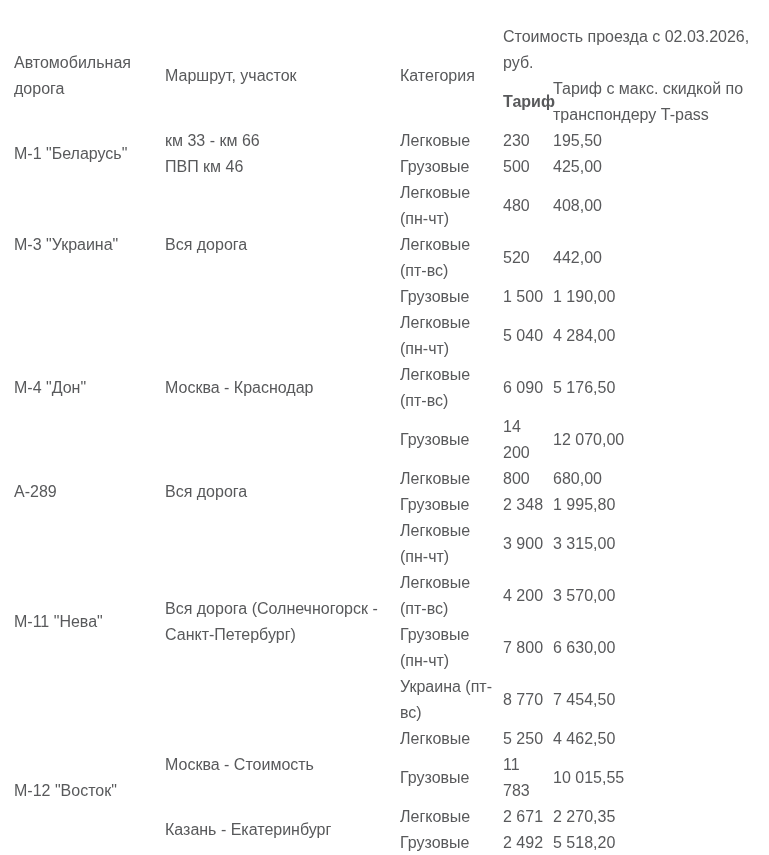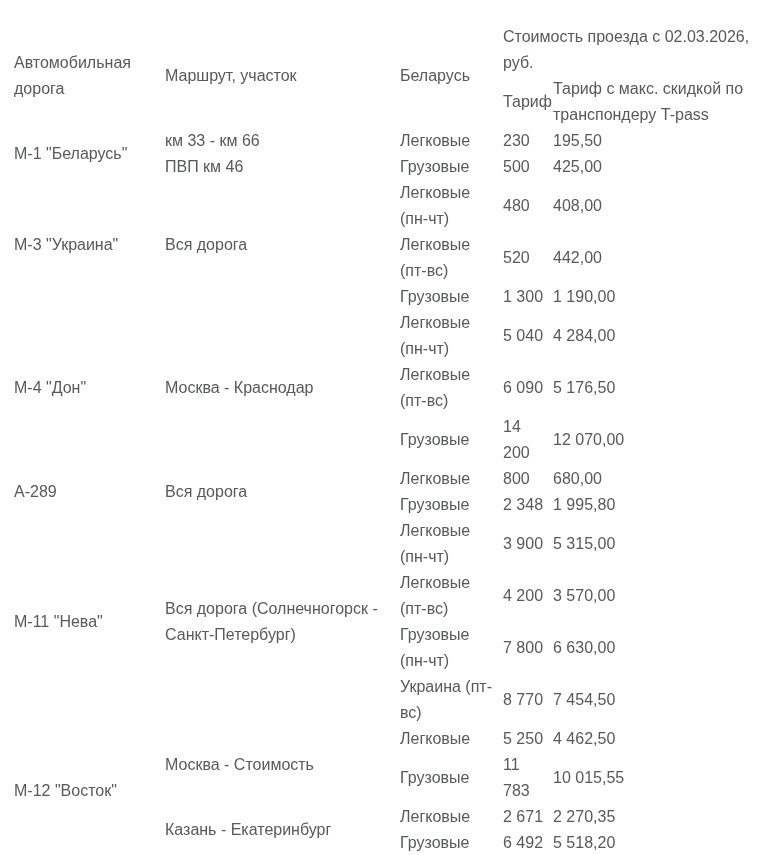--- a/index.html
+++ b/index.html
@@ -24,42 +24,42 @@
   col.c-tariff { width: 50px; }
   col.c-discount { width: 216px; }
   th, td {
     font-weight: 400;
     text-align: left;
     vertical-align: middle;
     padding: 0;
     border: none;
   }
   th { padding-right: 8px; }
-  th.h-tariff { white-space: nowrap; padding-right: 5px; }
+  th.h-tariff { white-space: nowrap; padding-right: 5px; font-weight: bold; }
   td.route { white-space: pre-line; padding-right: 10px; }
   td.category { padding-right: 6px; }
   td.tariff { padding-right: 5px; margin-left: 42px; }
   td.discount { padding-right: 24px; }
 </style>
 </head>
 <body>
 
 <table class="toll">
   <colgroup>
     <col class="c-road">
     <col class="c-route">
     <col class="c-category">
     <col class="c-tariff">
     <col class="c-discount">
   </colgroup>
   <thead>
     <tr>
       <th rowspan="2">Автомобильная дорога</th>
       <th rowspan="2">Маршрут, участок</th>
-      <th rowspan="2">Беларусь</th>
+      <th rowspan="2">Категория</th>
       <th colspan="2">Стоимость проезда с 02.03.2026, руб.</th>
     </tr>
     <tr>
       <th class="h-tariff">Тариф</th>
       <th>Тариф с макс. скидкой по транспондеру T-pass</th>
     </tr>
   </thead>
   <tbody>
       <tr>
         <td rowspan="2" class="road">М-1 "Беларусь"</td>
@@ -81,21 +81,21 @@
         <td class="tariff">480</td>
         <td class="discount">408,00</td>
       </tr>
       <tr>
         <td class="category">Легковые (пт-вс)</td>
         <td class="tariff">520</td>
         <td class="discount">442,00</td>
       </tr>
       <tr>
         <td class="category">Грузовые</td>
-        <td class="tariff">1 300</td>
+        <td class="tariff">1 500</td>
         <td class="discount">1 190,00</td>
       </tr>
       <tr>
         <td rowspan="3" class="road">М-4 "Дон"</td>
         <td rowspan="3" class="route">Москва - Краснодар</td>
         <td class="category">Легковые (пн-чт)</td>
         <td class="tariff">5 040</td>
         <td class="discount">4 284,00</td>
       </tr>
       <tr>
@@ -118,21 +118,21 @@
       <tr>
         <td class="category">Грузовые</td>
         <td class="tariff">2 348</td>
         <td class="discount">1 995,80</td>
       </tr>
       <tr>
         <td rowspan="4" class="road">М-11 "Нева"</td>
         <td rowspan="4" class="route">Вся дорога (Солнечногорск - Санкт-Петербург)</td>
         <td class="category">Легковые (пн-чт)</td>
         <td class="tariff">3 900</td>
-        <td class="discount">5 315,00</td>
+        <td class="discount">3 315,00</td>
       </tr>
       <tr>
         <td class="category">Легковые (пт-вс)</td>
         <td class="tariff">4 200</td>
         <td class="discount">3 570,00</td>
       </tr>
       <tr>
         <td class="category">Грузовые (пн-чт)</td>
         <td class="tariff">7 800</td>
         <td class="discount">6 630,00</td>
@@ -155,17 +155,17 @@
         <td class="discount">10 015,55</td>
       </tr>
       <tr>
         <td rowspan="2" class="route">Казань - Екатеринбург</td>
         <td class="category">Легковые</td>
         <td class="tariff">2 671</td>
         <td class="discount">2 270,35</td>
       </tr>
       <tr>
         <td class="category">Грузовые</td>
-        <td class="tariff">6 492</td>
+        <td class="tariff">2 492</td>
         <td class="discount">5 518,20</td>
       </tr>
     </tbody>
 </table>
 
 </body></html>

